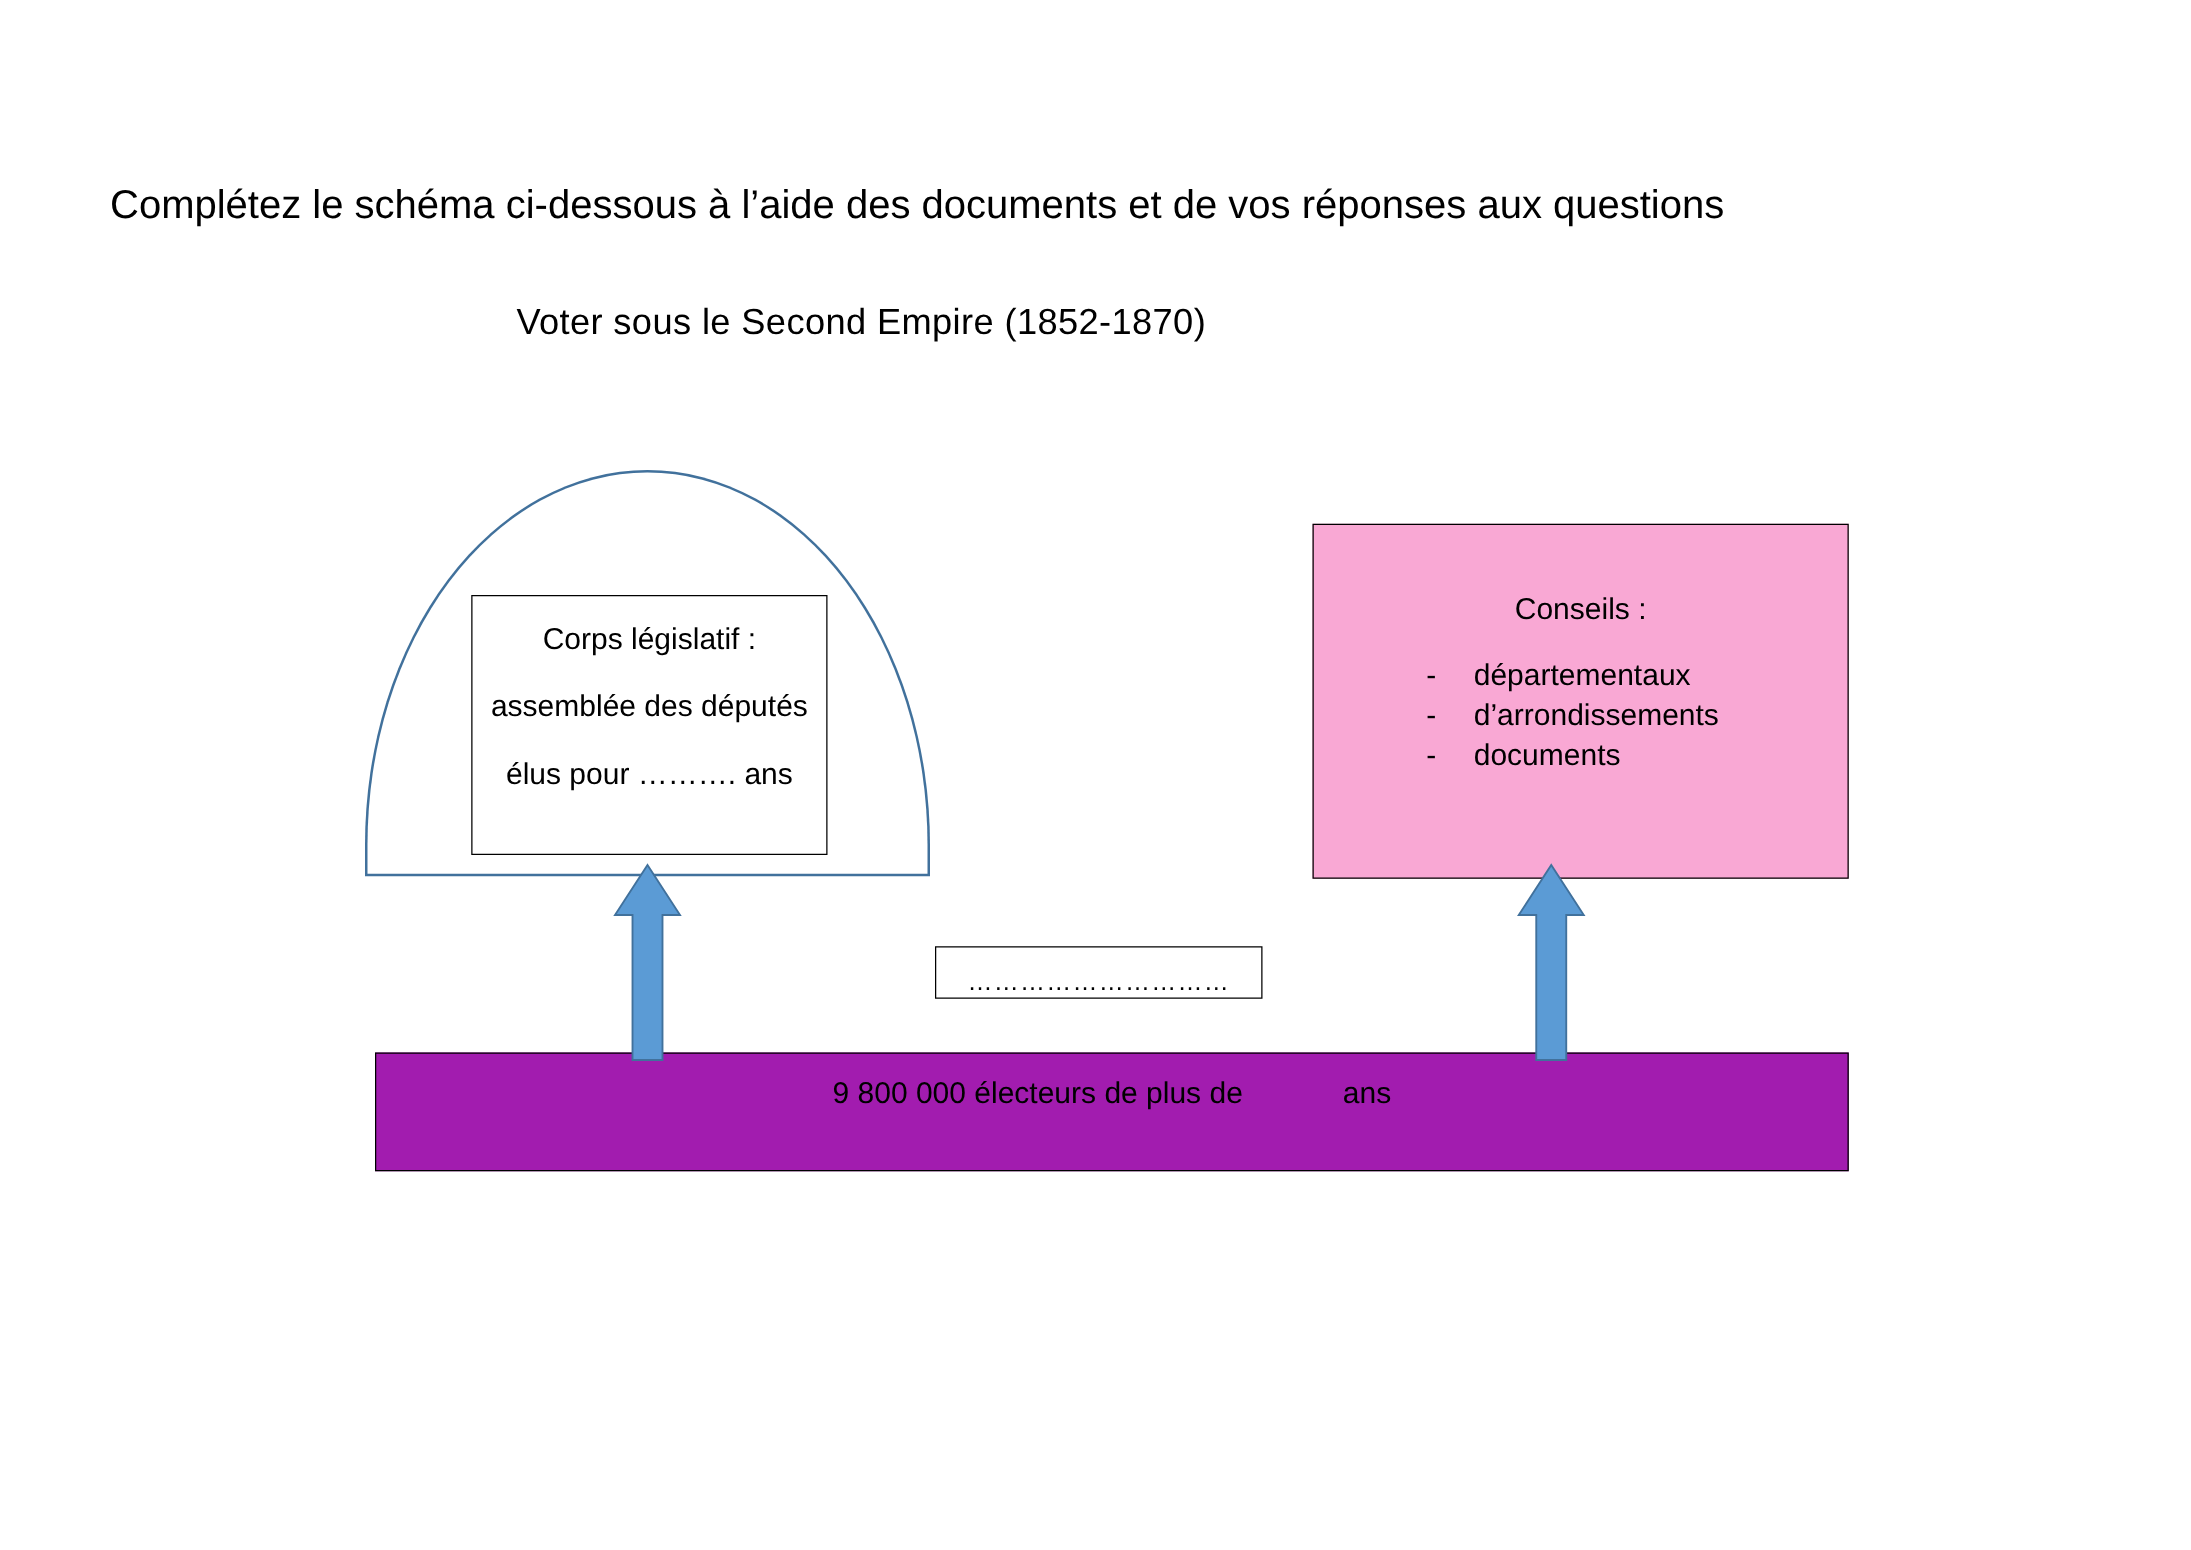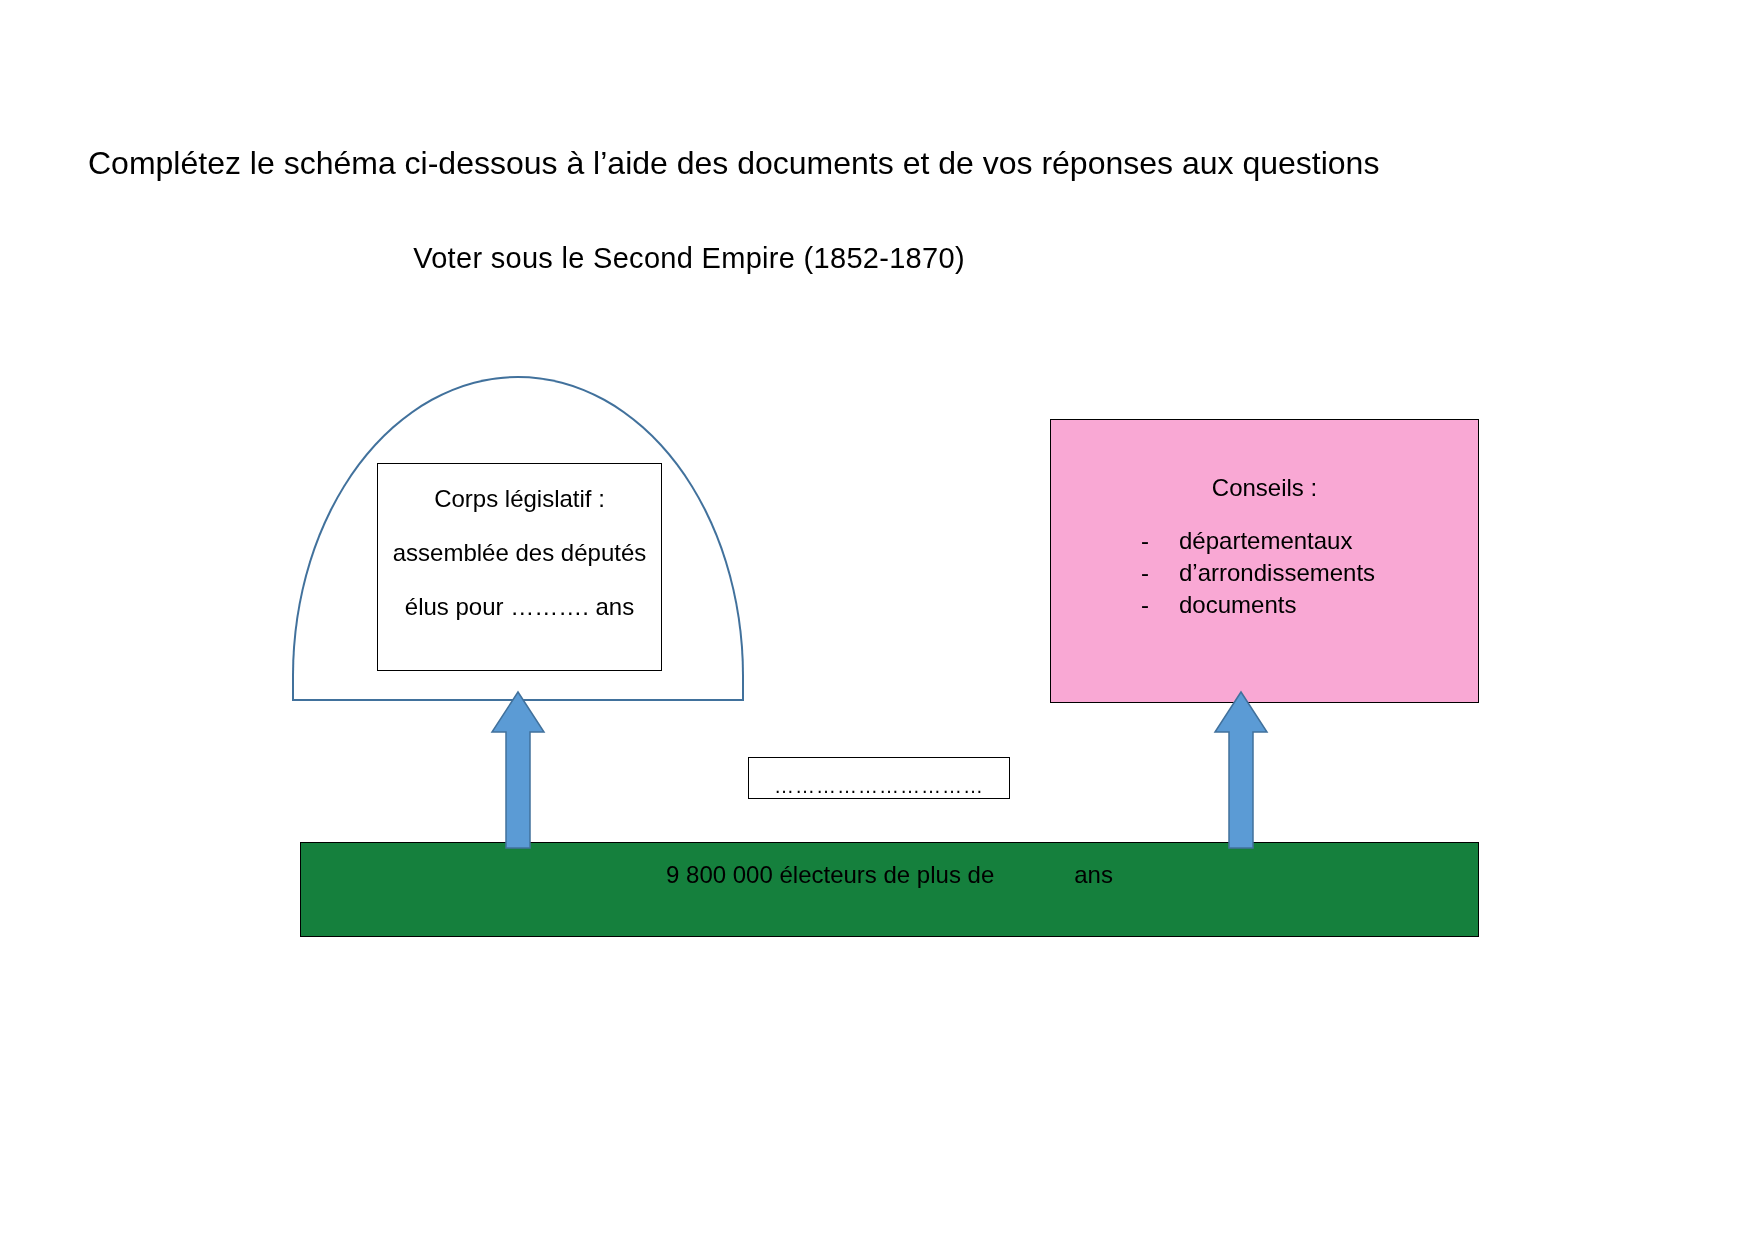--- a/index.html
+++ b/index.html
@@ -73,21 +73,21 @@
     top: 699px;
     width: 452px;
     height: 2px;
     background: #41719C;
   }
 
   
   .box-legislative {
     position: absolute;
     left: 377px;
-    top: 463px;
+    top: 476px;
     width: 285px;
     height: 208px;
     border: 1.5px solid #000;
     box-sizing: border-box;
     background: #fff;
     display: flex;
     flex-direction: column;
     align-items: center;
     justify-content: flex-start;
     padding-top: 20px;
@@ -166,21 +166,21 @@
 
   
   .box-nation {
     position: absolute;
     left: 300px;
     top: 842px;
     width: 1179px;
     height: 95px;
     border: 1.5px solid #000;
     box-sizing: border-box;
-    background: #15803d;
+    background: #a21caf;
   }
   .nation-line1 {
     position: absolute;
     left: 0;
     top: 17px;
     width: 100%;
     text-align: center;
     font-size: 24px;
     line-height: 30px;
   }

